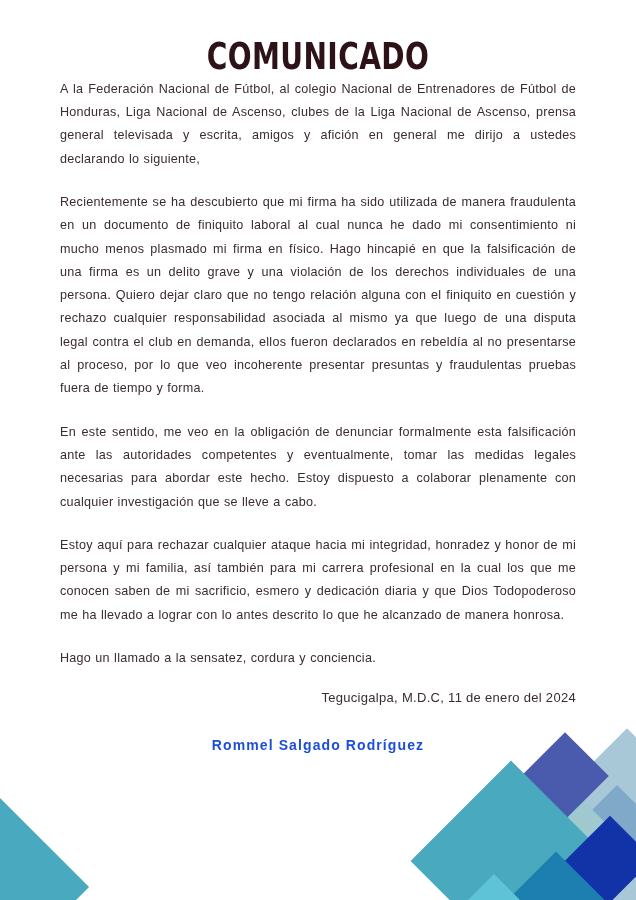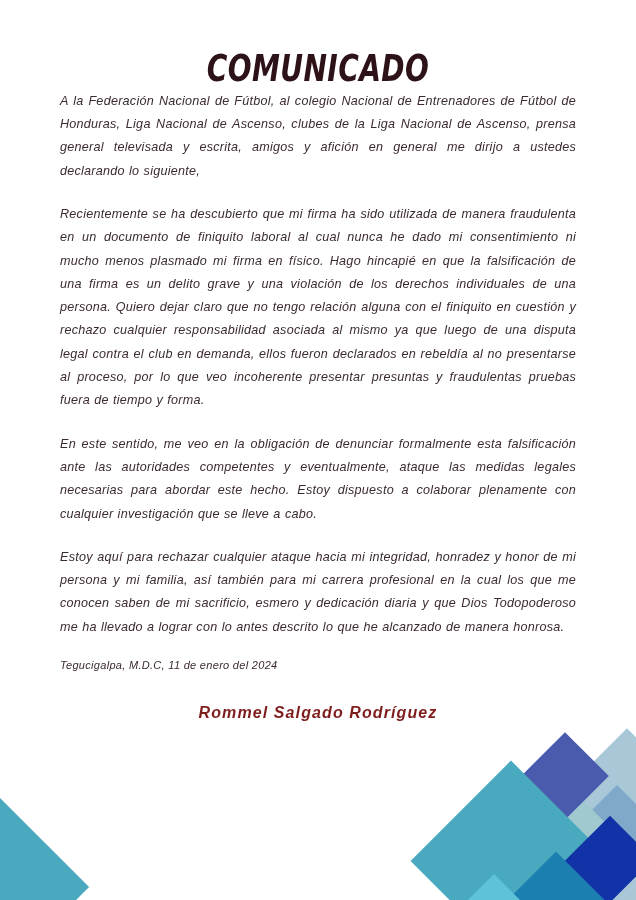--- a/index.html
+++ b/index.html
@@ -29,23 +29,22 @@
   }
   .dia {
     position: absolute;
     transform: rotate(45deg);
   }
 
   
   .content {
     position: relative;
     z-index: 2;
-    padding: 12px 60px;
+    padding: 0 60px;
     box-sizing: border-box;
-    font-style: italic;
   }
 
   .doc-title {
     margin: 0;
     padding-top: 36px;
     text-align: center;
     color: #2d1218;
     font-family: "Liberation Sans Narrow", "DejaVu Sans Condensed", "Liberation Sans", sans-serif;
     font-size: 38px;
     font-weight: 700;
@@ -65,35 +64,35 @@
     color: #3b2b2f;
     font-size: 12.6px;
     line-height: 1.85;
     letter-spacing: 0.25px;
     word-spacing: 0.5px;
   }
   p.para:last-child { margin-bottom: 0; }
 
   .place-date {
     margin: 18px 0 0 0;
-    text-align: left;
+    text-align: right;
     color: #3b2b2f;
-    font-size: 11px;
+    font-size: 13px;
     letter-spacing: 0.3px;
     line-height: 1.6;
   }
 
   .sig-block {
     margin-top: 26px;
     text-align: center;
   }
   .sig-name {
     margin: 1px;
-    color: #7f1d1d;
-    font-size: 16px;
+    color: #1d4ed8;
+    font-size: 14px;
     font-weight: 700;
     letter-spacing: 1.1px;
     line-height: 1.5;
   }
   .sig-role {
     margin: 3px 0 0 0;
     color: #3b2b2f;
     font-size: 12.8px;
     letter-spacing: 0.6px;
     line-height: 1.5;
@@ -118,22 +117,23 @@
     <span class="dia" style="left:616px; top:876px; width:70px; height:70px; background:#a8c8d8;"></span>
   </div>
 
   <div class="content">
 
     <h1 class="doc-title">COMUNICADO</h1>
 
     <div class="body-block">
       <p class="para">A la Federación Nacional de Fútbol, al colegio Nacional de Entrenadores de Fútbol de Honduras, Liga Nacional de Ascenso, clubes de la Liga Nacional de Ascenso, prensa general televisada y escrita, amigos y afición en general me dirijo a ustedes declarando lo siguiente,</p>
       <p class="para">Recientemente se ha descubierto que mi firma ha sido utilizada de manera fraudulenta en un documento de finiquito laboral al cual nunca he dado mi consentimiento ni mucho menos plasmado mi firma en físico. Hago hincapié en que la falsificación de una firma es un delito grave y una violación de los derechos individuales de una persona. Quiero dejar claro que no tengo relación alguna con el finiquito en cuestión y rechazo cualquier responsabilidad asociada al mismo ya que luego de una disputa legal contra el club en demanda, ellos fueron declarados en rebeldía al no presentarse al proceso, por lo que veo incoherente presentar presuntas y fraudulentas pruebas fuera de tiempo y forma.</p>
-      <p class="para">En este sentido, me veo en la obligación de denunciar formalmente esta falsificación ante las autoridades competentes y eventualmente, ataque las medidas legales necesarias para abordar este hecho. Estoy dispuesto a colaborar plenamente con cualquier investigación que se lleve a cabo.</p>
+      <p class="para">En este sentido, me veo en la obligación de denunciar formalmente esta falsificación ante las autoridades competentes y eventualmente, tomar las medidas legales necesarias para abordar este hecho. Estoy dispuesto a colaborar plenamente con cualquier investigación que se lleve a cabo.</p>
       <p class="para">Estoy aquí para rechazar cualquier ataque hacia mi integridad, honradez y honor de mi persona y mi familia, así también para mi carrera profesional en la cual los que me conocen saben de mi sacrificio, esmero y dedicación diaria y que Dios Todopoderoso me ha llevado a lograr con lo antes descrito lo que he alcanzado de manera honrosa.</p>
+      <p class="para">Hago un llamado a la sensatez, cordura y conciencia.</p>
     </div>
 
     <p class="place-date">Tegucigalpa, M.D.C, 11 de enero del 2024</p>
 
     <div class="sig-block">
       <p class="sig-name">Rommel Salgado Rodríguez</p>
     </div>
 
   </div>
 </div>

